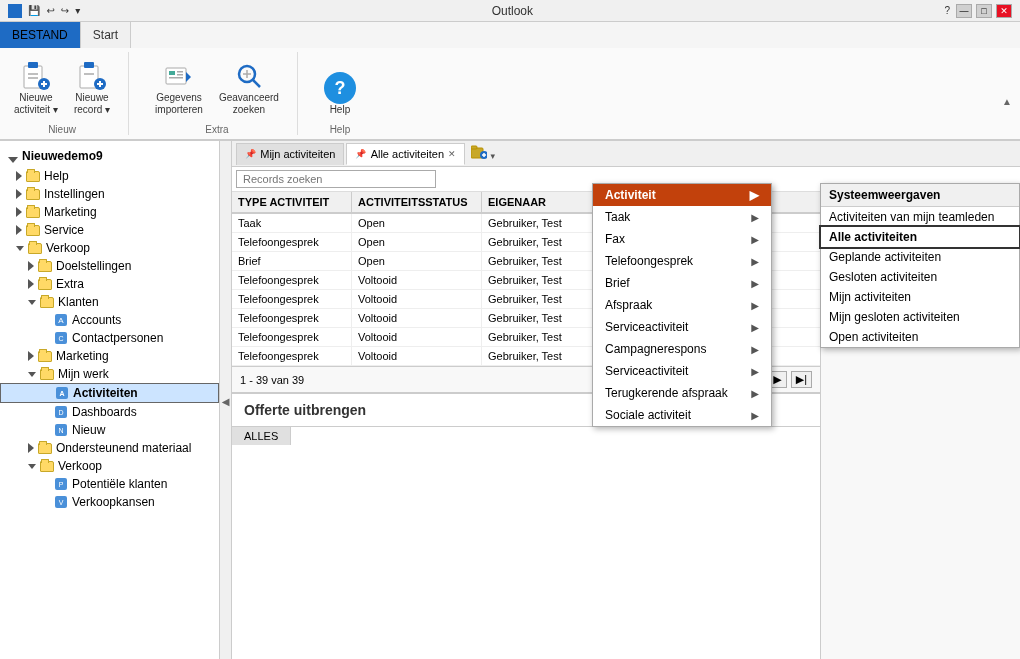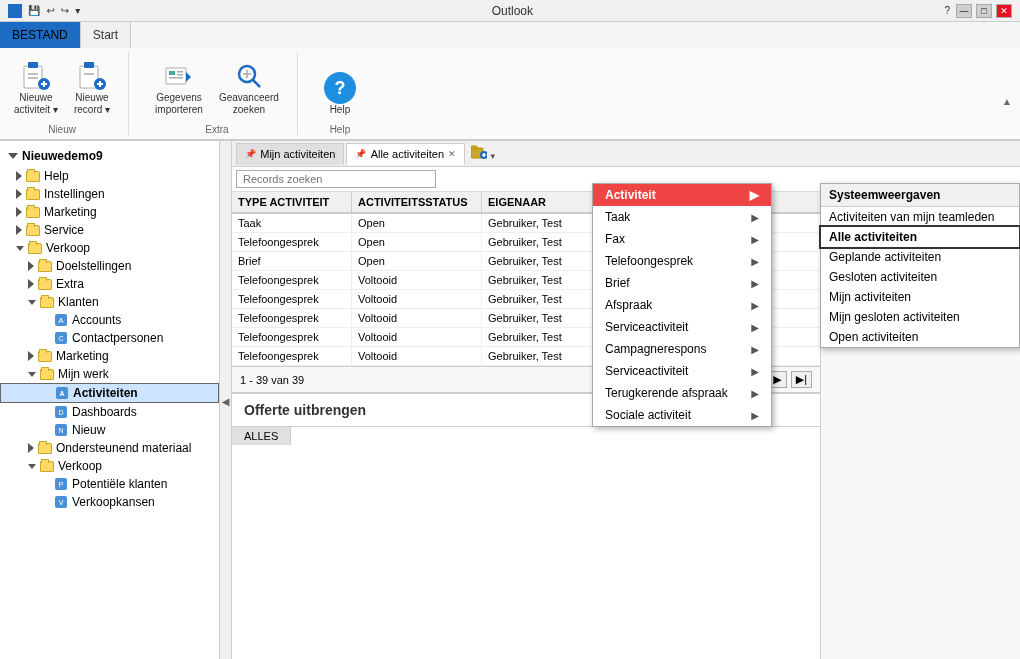--- a/index.html
+++ b/index.html
@@ -27,21 +27,21 @@
     .ribbon-btn { display: flex; flex-direction: column; align-items: center; cursor: pointer; padding: 2px 6px; min-width: 40px; }
     .ribbon-btn-label { font-size: 10px; color: #333; text-align: center; line-height: 1.2; }
     .ribbon-group-label { font-size: 10px; color: #666; margin-top: 2px; }
     .collapse-btn { position: absolute; right: 8px; top: 48px; font-size: 10px; cursor: pointer; color: #666; }
 
     
     .main-area { display: flex; height: 521px; }
 
     
     .sidebar { width: 220px; background: white; border-right: 1px solid #ccc; overflow-y: auto; padding: 4px 0; }
-    .sidebar-header { font-size: 12px; font-weight: bold; padding: 4px 8px; display: flex; align-items: center; gap: 4px; }
+    .sidebar-header { font-size: 12px; font-weight: bold; padding: 4px 8px; display: flex; align-items: flex-end; gap: 4px; }
     .sidebar-item { padding: 2px 8px 2px 16px; cursor: pointer; display: flex; align-items: center; gap: 4px; font-size: 12px; }
     .sidebar-item.active { background: #cce4ff; font-weight: bold; border: 1px solid #666; }
     .sidebar-item.level2 { padding-left: 16px; }
     .sidebar-item.level3 { padding-left: 28px; }
     .sidebar-item.level4 { padding-left: 40px; }
     .folder-icon { width: 14px; height: 11px; background: #ffd966; border: 1px solid #c8a828; display: inline-block; border-radius: 1px 2px 1px 1px; position: relative; }
     .folder-icon::before { content: ''; position: absolute; top: -3px; left: 0; width: 6px; height: 3px; background: #ffd966; border: 1px solid #c8a828; border-bottom: none; border-radius: 1px 1px 0 0; }
     .triangle-down { display: inline-block; width: 0; height: 0; border-left: 5px solid transparent; border-right: 5px solid transparent; border-top: 6px solid #555; }
     .triangle-right { display: inline-block; width: 0; height: 0; border-top: 5px solid transparent; border-bottom: 5px solid transparent; border-left: 6px solid #555; }
 
@@ -75,21 +75,21 @@
     .bottom-header { padding: 8px 12px; font-weight: bold; font-size: 14px; color: #333; }
     .bottom-empty { padding: 20px 12px; display: flex; align-items: center; gap: 8px; }
     .bottom-tabs { display: flex; border-top: 1px solid #ccc; }
     .bottom-tab { padding: 3px 12px; font-size: 11px; cursor: pointer; border-right: 1px solid #ccc; }
     .bottom-tab.active { background: #e0e0e0; }
 
     
     .context-menu { position: absolute; left: 594px; top: 183px; background: white; border: 1px solid #aaa; box-shadow: 2px 2px 6px rgba(0,0,0,0.3); z-index: 100; min-width: 180px; }
     .ctx-item { padding: 4px 12px; font-size: 12px; cursor: pointer; display: flex; align-items: center; justify-content: space-between; }
     .ctx-arrow { font-size: 10px; color: #555; }
-    .ctx-header { background: #ef4444; color: white; padding: 4px 12px; font-size: 12px; font-weight: bold; cursor: pointer; display: flex; justify-content: space-between; }
+    .ctx-header { background: #c2410c; color: white; padding: 4px 12px; font-size: 12px; font-weight: bold; cursor: pointer; display: flex; justify-content: space-between; }
 
     
     .system-views { position: absolute; right: 0; top: 183px; width: 200px; background: white; border: 1px solid #aaa; box-shadow: 2px 2px 6px rgba(0,0,0,0.3); z-index: 99; }
     .sv-header { padding: 4px 8px; font-size: 12px; font-weight: bold; background: #f0f0f0; border-bottom: 1px solid #ccc; }
     .sv-item { padding: 3px 8px; font-size: 12px; cursor: pointer; }
     .sv-item.selected { outline: 2px solid #333; background: white; font-weight: bold; }
 
     
     .icon-help { width: 32px; height: 32px; background: #1e8fe0; border-radius: 50%; display: flex; align-items: center; justify-content: center; color: white; font-weight: bold; font-size: 18px; }
 

